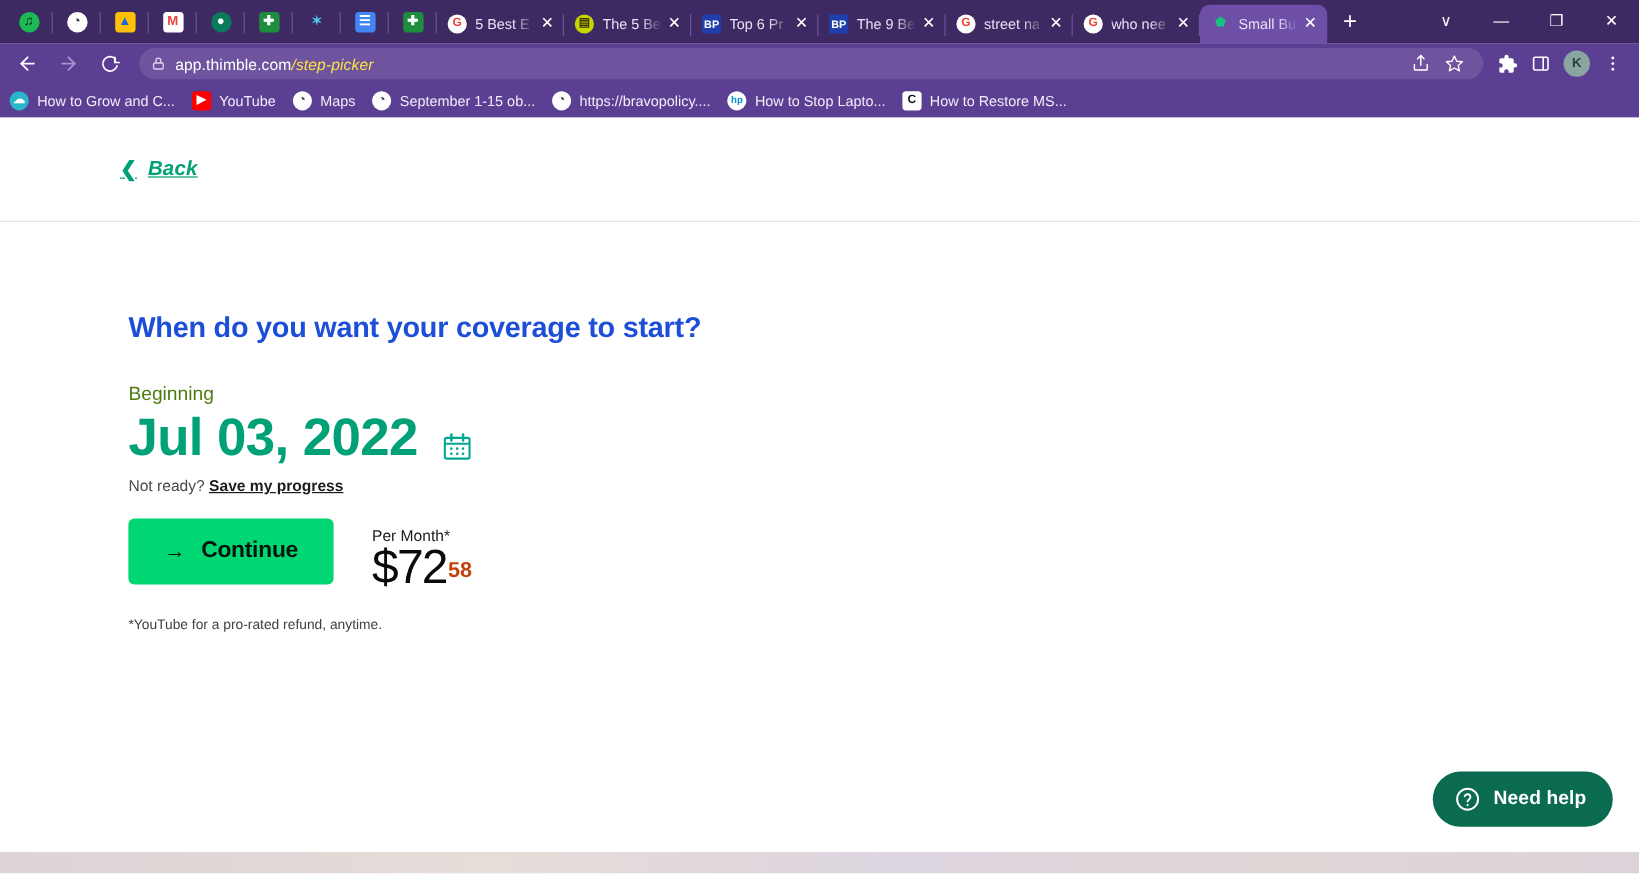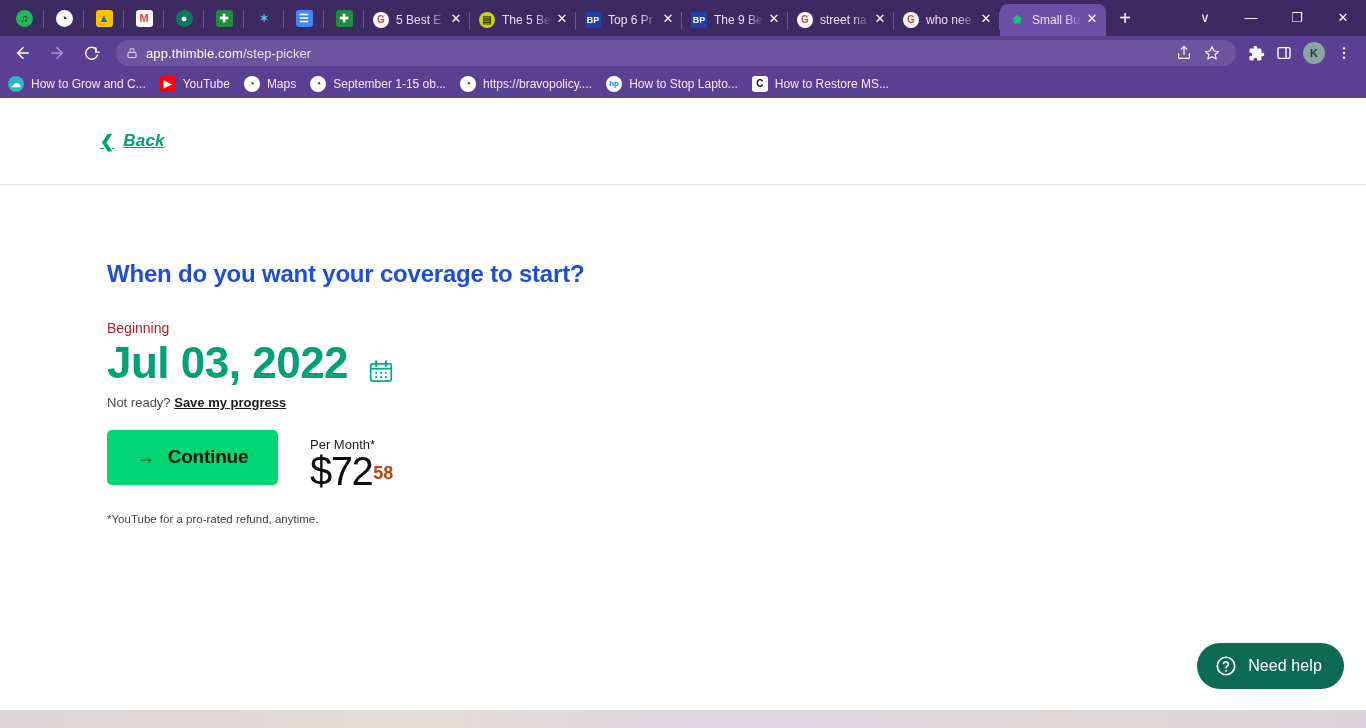--- a/index.html
+++ b/index.html
@@ -89,21 +89,21 @@
   .nav-btn {
     width: 30px; height: 30px; margin-right: 4px;
     display: flex; align-items: center; justify-content: center;
   }
   .omnibox {
     flex: 1; height: 26px; background: #6e549f;
     border-radius: 13px; display: flex; align-items: center;
     padding: 0 10px; margin: 0 6px;
   }
   .omni-text { font-size: 13px; color: #ffffff; margin-left: 8px; letter-spacing: .1px; }
-  .omni-text .path { color: #e5e5e5; }
+  .omni-text .path { color: #fde047; font-style: italic; }
   .omni-actions { display: flex; align-items: center; margin-left: auto; }
   .tb-ico { width: 28px; height: 28px; display: flex; align-items: center; justify-content: center; }
   .avatar-k {
     width: 22px; height: 22px; border-radius: 50%;
     background: #8aa6a0; color: #2b3b38;
     font-size: 11px; font-weight: bold;
     display: flex; align-items: center; justify-content: center;
     margin: 0 5px;
   }
 
@@ -130,21 +130,21 @@
   }
   .back-link { display: flex; align-items: center; color: #00a176; }
   .back-chev { font-size: 17px; font-weight: bold; margin-right: 9px; line-height: 1; }
   .back-text { font-size: 17px; font-style: italic; font-weight: bold; letter-spacing: .2px; }
 
   .content { padding: 0 0 0 107px; }
   .q-title {
     font-size: 24px; font-weight: bold; color: #1d4ed8;
     margin-top: 75px; letter-spacing: -.2px;
   }
-  .beginning-label { font-size: 14px; color: #b91c1c; margin-top: 32px; }
+  .beginning-label { font-size: 16px; color: #4d7c0f; margin-top: 32px; }
   .date-row { display: flex; align-items: flex-end; margin-top: 2px; }
   .date-value {
     font-size: 44px; font-weight: bold; color: #00a176;
     letter-spacing: -.5px; line-height: 1.15;
   }
   .cal-ico { margin-left: 20px; margin-top: 4px; }
 
   .notready { font-size: 13px; color: #4a4a4a; margin-top: 6px; }
   .notready a { color: #1c1c1c; font-weight: bold; text-decoration: underline; }
 
@@ -172,21 +172,21 @@
   .fineprint { font-size: 11.5px; color: #404040; margin-top: 21px; }
 
   .needhelp {
     position: absolute; right: 22px; bottom: 21px;
     height: 46px; background: #0a6b50; border: none;
     border-radius: 23px; cursor: pointer;
     display: flex; align-items: center; padding: 0 22px 0 18px;
     font-family: "Liberation Sans", sans-serif;
   }
   .needhelp-text {
-    color: #fff; font-size: 16px; font-weight: normal;
+    color: #fff; font-size: 16px; font-weight: bold;
     margin-left: 11px; letter-spacing: .1px;
   }
 
   .taskbar {
     position: absolute; left: 0; bottom: 0; width: 1366px; height: 18px;
     background: linear-gradient(to right,#ded3d6 0%,#e6dcd8 30%,#ddd5e0 55%,#e1d6d6 78%,#dcd3da 100%);
   }
 </style>
 </head>
 <body>

